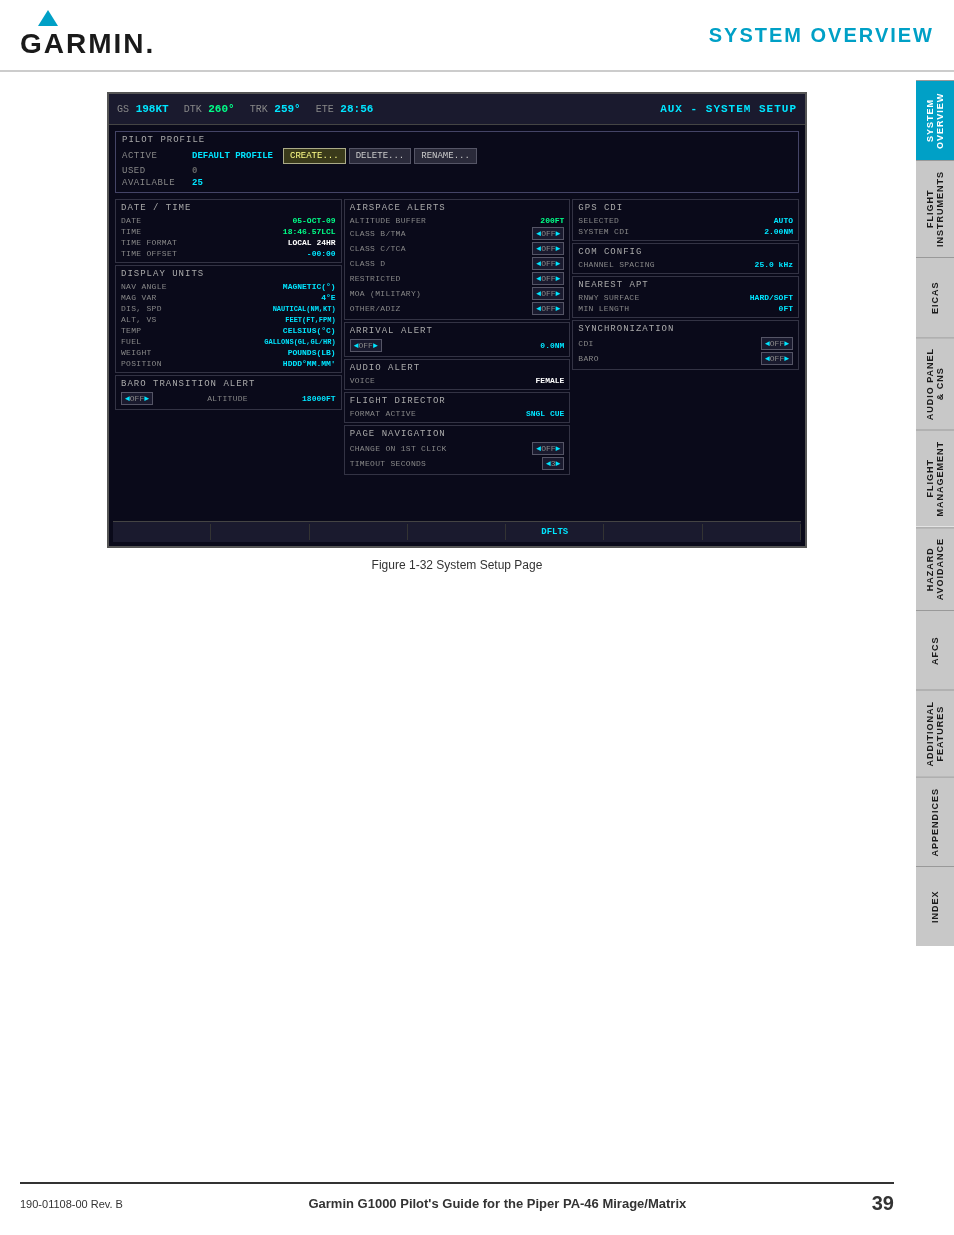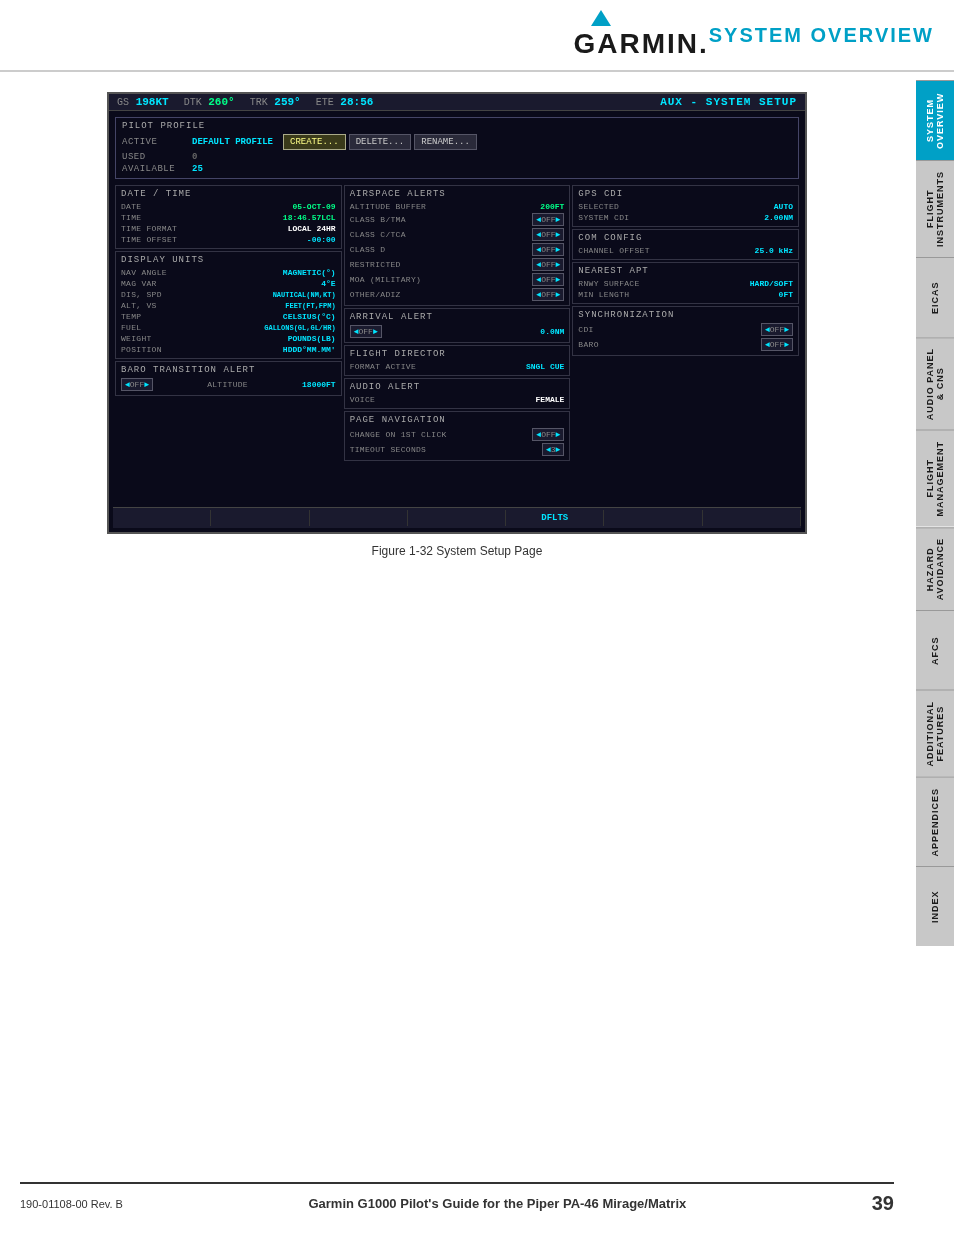--- a/index.html
+++ b/index.html
@@ -8,21 +8,21 @@
       min-height: 1235px;
       background: #ffffff;
       font-family: Arial, sans-serif;
       position: relative;
     }
 
     
     .header {
       display: flex;
       align-items: center;
-      justify-content: flex-end;
+      justify-content: space-between;
       padding: 10px 20px 10px 20px;
       border-bottom: 2px solid #ccc;
     }
     .garmin-logo {
       display: flex;
       flex-direction: column;
       align-items: flex-start;
     }
     .garmin-triangle {
       width: 0;
@@ -103,21 +103,21 @@
       margin: 0 auto;
       background: #1a1a2e;
       border: 2px solid #555;
     }
 
     
     .status-bar {
       background: #1a1a2e;
       display: flex;
       align-items: center;
-      padding: 2px 8px;
+      padding: 9px 8px;
       border-bottom: 1px solid #444;
       font-family: 'Courier New', monospace;
     }
     .status-item {
       color: #00e5ff;
       font-size: 11px;
       margin-right: 15px;
     }
     .status-item .label {
       color: #888;
@@ -521,36 +521,36 @@
               <div class="toggle-btn">
                 <span class="arrow">◄</span>
                 <span>OFF</span>
                 <span class="arrow">►</span>
               </div>
               <div class="data-val">0.0NM</div>
             </div>
           </div>
 
           <div class="data-section">
+            <div class="section-label">AUDIO ALERT</div>
+            <div class="data-row">
+              <div class="data-key">VOICE</div>
+              <div class="data-val white">FEMALE</div>
+            </div>
+          </div>
+
+          <div class="data-section">
             <div class="section-label">FLIGHT DIRECTOR</div>
             <div class="data-row">
               <div class="data-key">FORMAT ACTIVE</div>
               <div class="data-val">SNGL CUE</div>
             </div>
           </div>
 
           <div class="data-section">
-            <div class="section-label">AUDIO ALERT</div>
-            <div class="data-row">
-              <div class="data-key">VOICE</div>
-              <div class="data-val white">FEMALE</div>
-            </div>
-          </div>
-
-          <div class="data-section">
             <div class="section-label">PAGE NAVIGATION</div>
             <div class="data-row">
               <div class="data-key">CHANGE ON 1ST CLICK</div>
               <div class="toggle-btn">
                 <span class="arrow">◄</span>
                 <span>OFF</span>
                 <span class="arrow">►</span>
               </div>
             </div>
             <div class="data-row">
@@ -576,21 +576,21 @@
             </div>
             <div class="data-row">
               <div class="data-key">SYSTEM CDI</div>
               <div class="data-val">2.00NM</div>
             </div>
           </div>
 
           <div class="data-section">
             <div class="section-label">COM CONFIG</div>
             <div class="data-row">
-              <div class="data-key">CHANNEL OFFSET</div>
+              <div class="data-key">CHANNEL SPACING</div>
               <div class="data-val">25.0 kHz</div>
             </div>
           </div>
 
           <div class="data-section">
             <div class="section-label">NEAREST APT</div>
             <div class="data-row">
               <div class="data-key">RNWY SURFACE</div>
               <div class="data-val">HARD/SOFT</div>
             </div>

